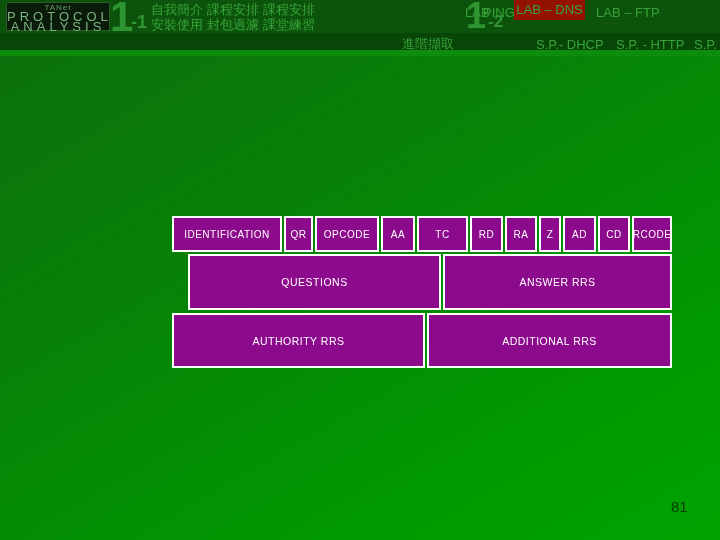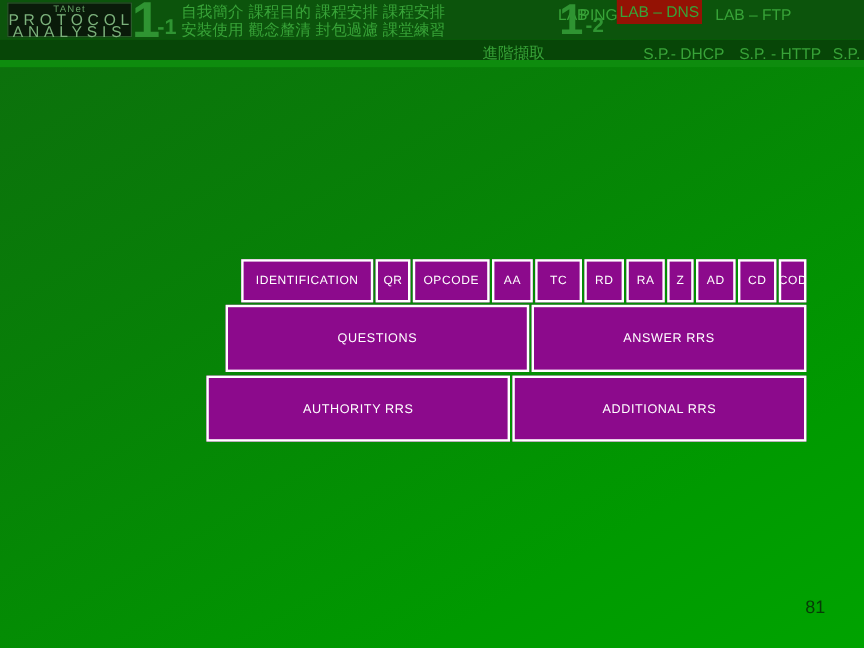--- a/index.html
+++ b/index.html
@@ -44,32 +44,32 @@
     position:absolute;left:9px;top:80px;margin:0;font-weight:normal;
     font-size:29px;letter-spacing:.5px;color:#e4fbe4;white-space:nowrap;
   }
   .title-note{font-size:17px;}
   .bullet{position:absolute;left:127px;top:151px;color:#eaffea;white-space:nowrap;}
   .bullet-marker{font-size:20px;margin-right:9px;color:#f2fff2;}
   .bullet-text{font-size:21px;letter-spacing:.3px;}
   
   .dns-table{position:absolute;left:172px;top:216px;width:500px;}
   .trow{display:flex;column-gap:2px;}
-  .trow.r1{margin-bottom:2px;margin-left:29px;}
+  .trow.r1{margin-bottom:2px;}
   .trow.r2{margin-bottom:3px;margin-left:16px;}
   .cell{
     box-sizing:border-box;background:#8c0a8c;border:2px solid #ffffff;
     color:#ffffff;display:flex;align-items:center;justify-content:center;
     font-size:10px;letter-spacing:.5px;white-space:nowrap;overflow:hidden;
   }
   .r1 .cell{height:36px;}
   .r2 .cell{height:56px;font-size:10.5px;}
   .r3 .cell{height:55px;font-size:10.5px;}
   .w-ident{width:110px}.w-qr{width:29px}.w-opcode{width:64px}.w-aa{width:34px}
-  .w-tc{width:39px}.w-rd{width:33px}.w-ra{width:32px}.w-z{width:22px}
+  .w-tc{width:51px}.w-rd{width:33px}.w-ra{width:32px}.w-z{width:22px}
   .w-ad{width:33px}.w-cd{width:32px}.w-rcode{flex:1}
   .w-half{width:253px}.w-rest{flex:1}
   .page-num{position:absolute;left:671px;top:498px;font-size:15px;color:#073b07;}
 </style>
 </head>
 <body>
 
 <div class="slide">
 
   <div class="band-top"></div>
@@ -84,24 +84,20 @@
       <div class="logo-line">ANALYSIS</div>
     </div>
 
     <div class="bignum num1">1</div>
     <div class="bignum sub1">-1</div>
 
     <div class="menu">
       <div class="menu-col">
         <div>自我簡介</div>
         <div>安裝使用</div>
-      </div>
-      <div class="menu-col">
-        <div>課程目的</div>
-        <div>觀念釐清</div>
       </div>
       <div class="menu-col">
         <div>課程安排</div>
         <div>封包過濾</div>
       </div>
       <div class="menu-col">
         <div>課程安排</div>
         <div>課堂練習</div>
       </div>
     </div>

